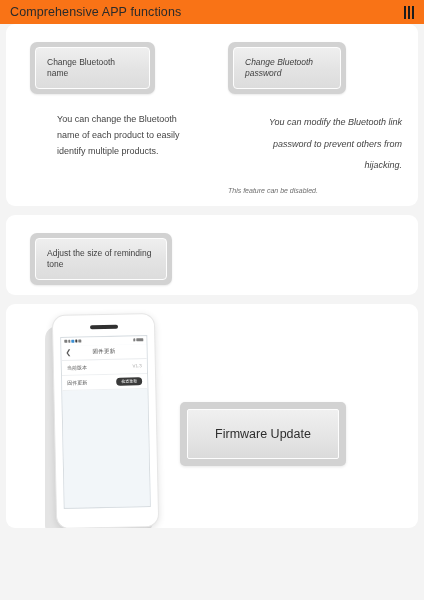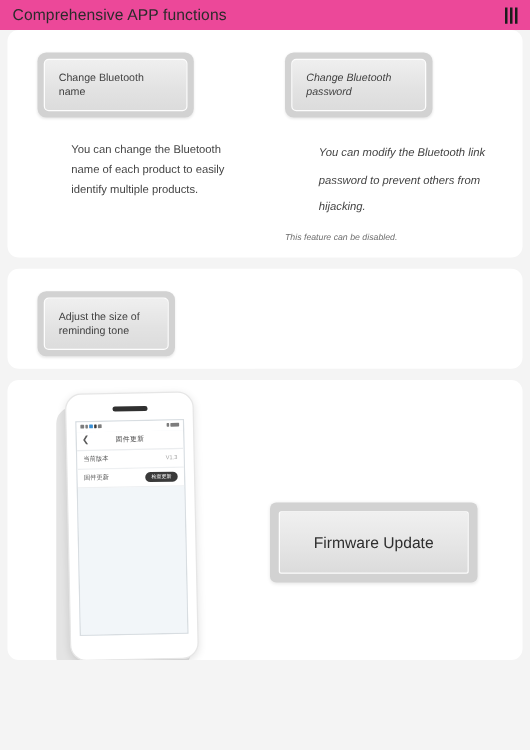--- a/index.html
+++ b/index.html
@@ -16,21 +16,21 @@
     position: relative;
   }
 
   
   .header {
     height: 24px;
     display: flex;
     align-items: center;
     justify-content: space-between;
     padding: 0 8px 0 10px;
-    background: #ec4899;
+    background: #f97316;
   }
   .header-title {
     font-size: 12.5px;
     color: #2b2b2b;
     letter-spacing: 0.1px;
     white-space: nowrap;
   }
   .menu-icon {
     display: flex;
     align-items: flex-start;
@@ -89,32 +89,32 @@
     align-items: flex-start;
   }
   .bezel-label {
     font-size: 8.5px;
     line-height: 1.32;
     color: #3f3f3f;
   }
 
   .btn-w1 { width: 115px; }
   .btn-w2 { width: 108px; }
-  .btn-w3 { width: 100px; }
+  .btn-w3 { width: 132px; }
   .btn-w4 { width: 112px; }
 
   
   .desc {
     margin-top: 18px;
     font-size: 9px;
     color: #444;
     line-height: 1.75;
     margin-left: 27px;
   }
-  .desc.loose { line-height: 2.35; }
+  .desc.loose { line-height: 2.35; text-align: right; }
   .note {
     margin-top: 10px;
     font-size: 7px;
     color: #6e6e6e;
     line-height: 1.45;
   }
 
   
   .fw-card {
     min-height: 218px;
@@ -236,21 +236,21 @@
     line-height: 1;
     white-space: nowrap;
   }
 
   .screen-body { flex: 1; background: #f2f6f9; }
 
   .fw-btn-area {
     flex: 1;
     display: flex;
     align-items: center;
-    justify-content: center;
+    justify-content: flex-start;
     padding-left: 16px;
     margin-top: 36px;
   }
   .fw-bezel {
     background: #d2d2d2;
     border-radius: 5px;
     padding: 7px;
     box-shadow: 0 1px 3px rgba(0,0,0,0.1);
   }
   .fw-inner {

